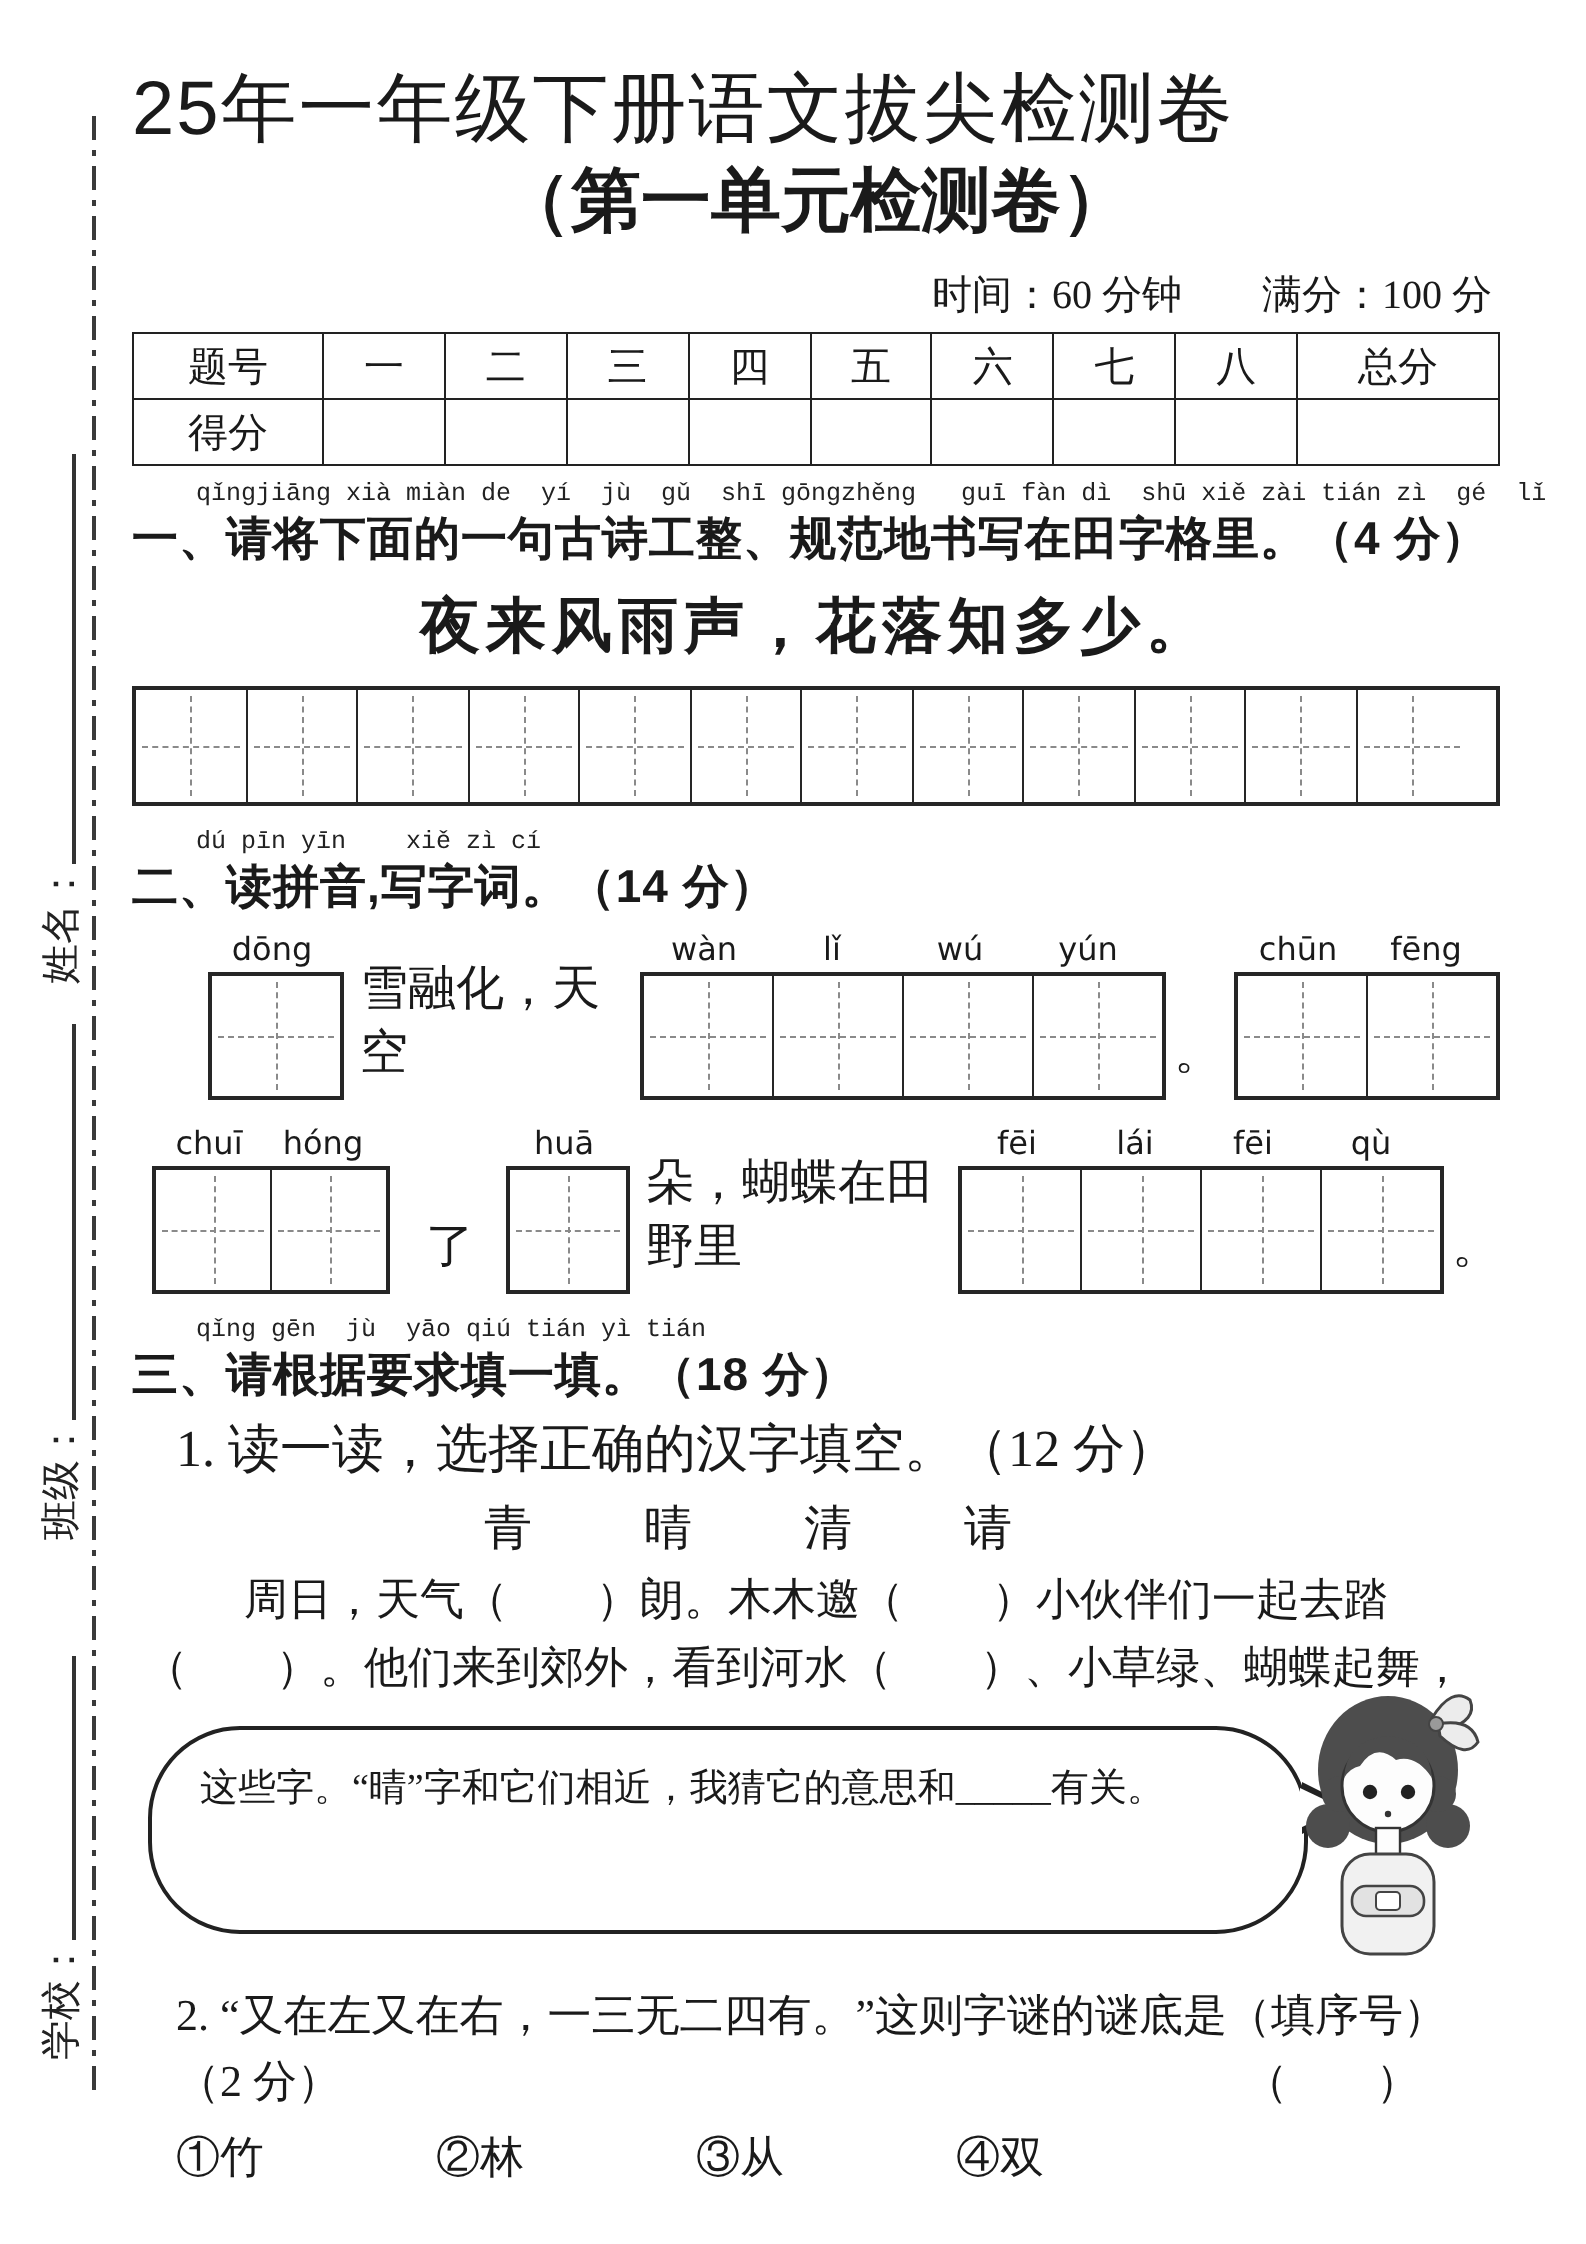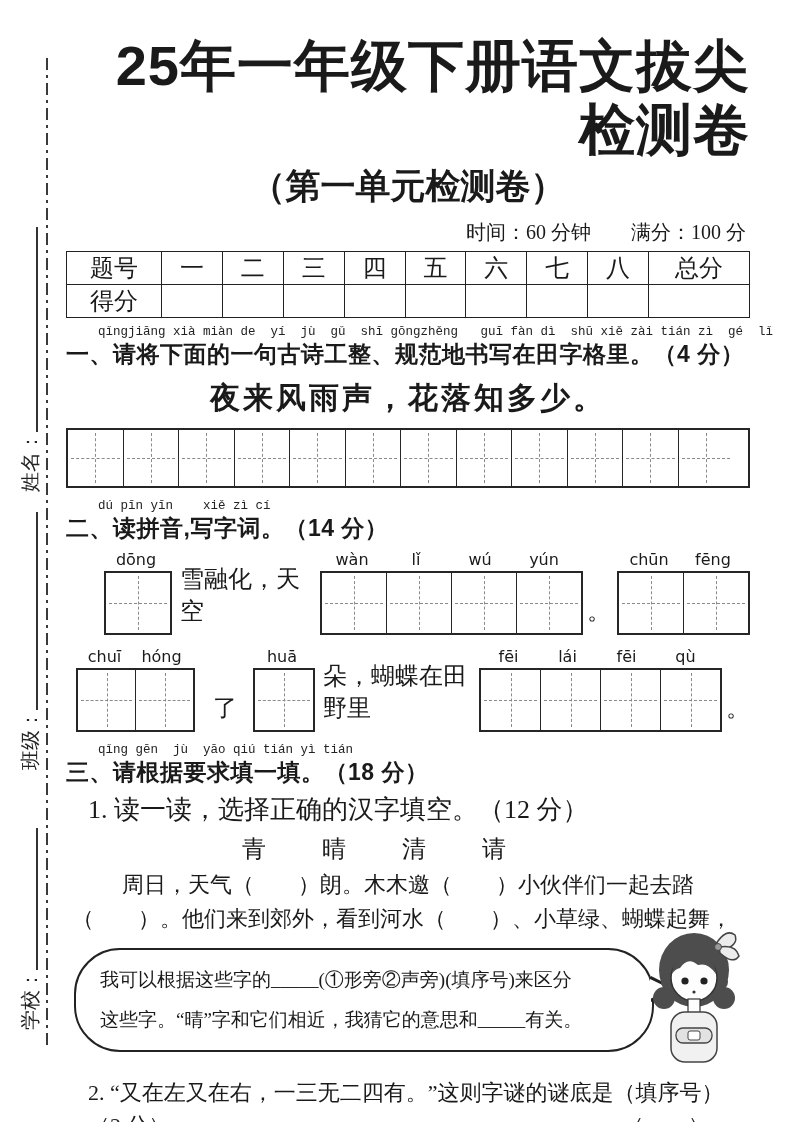--- a/index.html
+++ b/index.html
@@ -19,29 +19,29 @@
     display:flex;align-items:center;font-size:20px;color:#222;
     font-family:"Liberation Serif", serif;
   }
   .side-inner .gap1{width:40px}
   .side-inner .gap2{width:58px}
   .side-inner .gap3{width:20px}
   .fline{display:inline-block;border-bottom:2px solid #333;height:14px;}
   .fl140{width:142px}.fl200{width:198px}.fl205{width:205px}
   
   .main{position:absolute;left:66px;top:0;width:684px;}
-  .title{margin-top:34px;text-align:right;font-family:"Liberation Sans",sans-serif;
-         font-weight:bold;font-size:56px;line-height:1.15;letter-spacing:1px;}
+  .title{margin-top:34px;text-align:left;font-family:"Liberation Sans",sans-serif;
+         font-weight:normal;font-size:38px;line-height:1.15;letter-spacing:1px;}
   .subtitle{margin-top:4px;text-align:center;font-family:"Liberation Sans",sans-serif;
             font-weight:bold;font-size:35px;line-height:1.1;}
   .meta{margin-top:14px;font-size:20px;text-align:right;padding-right:4px;white-space:pre;}
   
   table.score{border-collapse:collapse;width:100%;margin-top:5px;table-layout:fixed;}
   table.score td,table.score th{border:1.5px solid #222;height:32px;text-align:center;
-      font-size:24px;font-weight:normal;padding:0;}
+      font-size:20px;font-weight:normal;padding:0;}
   table.score .cfirst{width:94px}
   table.score .clast{width:100px}
   
   .pinyin{font-family:Liberation Mono, monospace;font-size:12.5px;color:#222;
           white-space:pre;margin-left:32px;line-height:15px;}
   .sec-head{font-family:"Liberation Sans",sans-serif;font-weight:bold;font-size:23px;
             line-height:29px;letter-spacing:0.5px;}
   .poem{font-size:30px;font-weight:bold;text-align:center;margin-top:9px;letter-spacing:3px;}
   
   .tgrid{display:flex;border:2px solid #262626;background:#fff;}
@@ -246,21 +246,20 @@
       <span>清</span>
       <span>请</span>
     </div>
     <div class="para" style="margin-top:3px;">
       <div class="ind">周日，天气（　　）朗。木木邀（　　）小伙伴们一起去踏</div>
       <div>（　　）。他们来到郊外，看到河水（　　）、小草绿、蝴蝶起舞，</div>
     </div>
 
     <div class="bubble-zone">
       <div class="bubble">
-        <div>我可以根据这些字的_____(①形旁②声旁)(填序号)来区分</div>
         <div>这些字。“晴”字和它们相近，我猜它的意思和_____有关。</div>
       </div>
       <svg class="girl" width="108" height="142" viewBox="0 0 108 142">
         <ellipse cx="54" cy="48" rx="35" ry="37" fill="#4d4d4d"></ellipse>
         <circle cx="24" cy="76" r="11" fill="#4d4d4d"></circle>
         <circle cx="84" cy="76" r="11" fill="#4d4d4d"></circle>
         <circle cx="30" cy="60" r="9" fill="#4d4d4d"></circle>
         <circle cx="79" cy="60" r="9" fill="#4d4d4d"></circle>
         <circle cx="54" cy="56" r="23" fill="#fdfdfd" stroke="#333" stroke-width="1.5"></circle>
         <path d="M32,52 Q33,33 54,31 Q75,33 76,52 Q68,40 58,43 Q48,34 40,46 Q35,47 32,52 Z" fill="#4d4d4d"></path>

